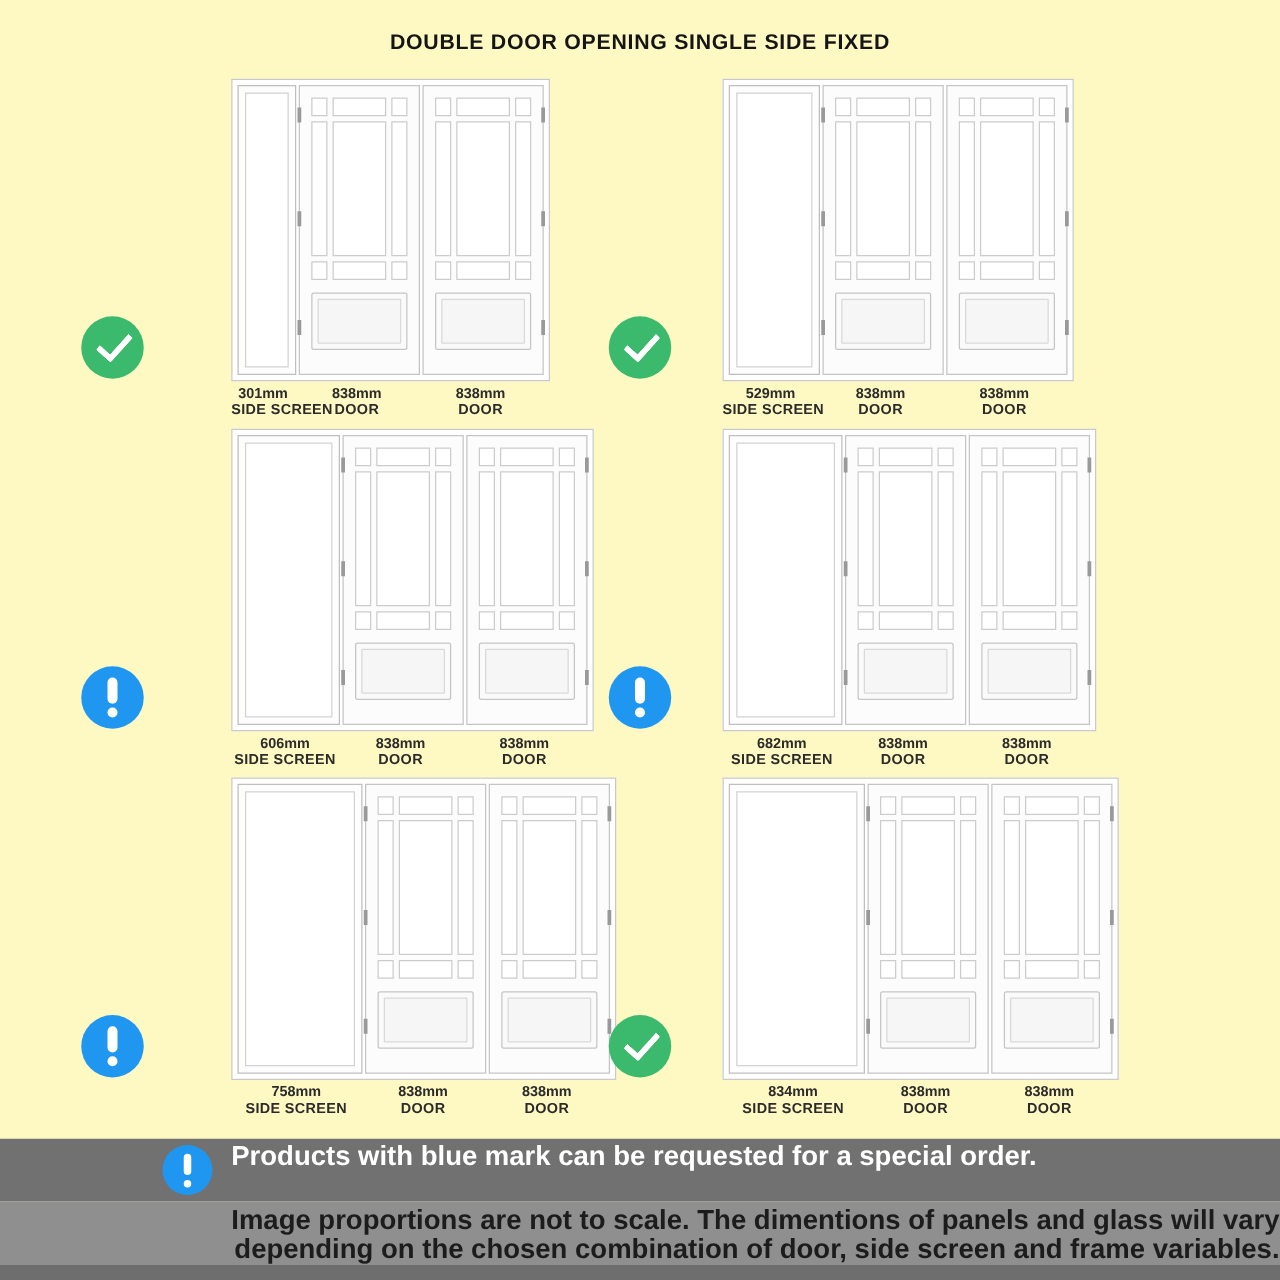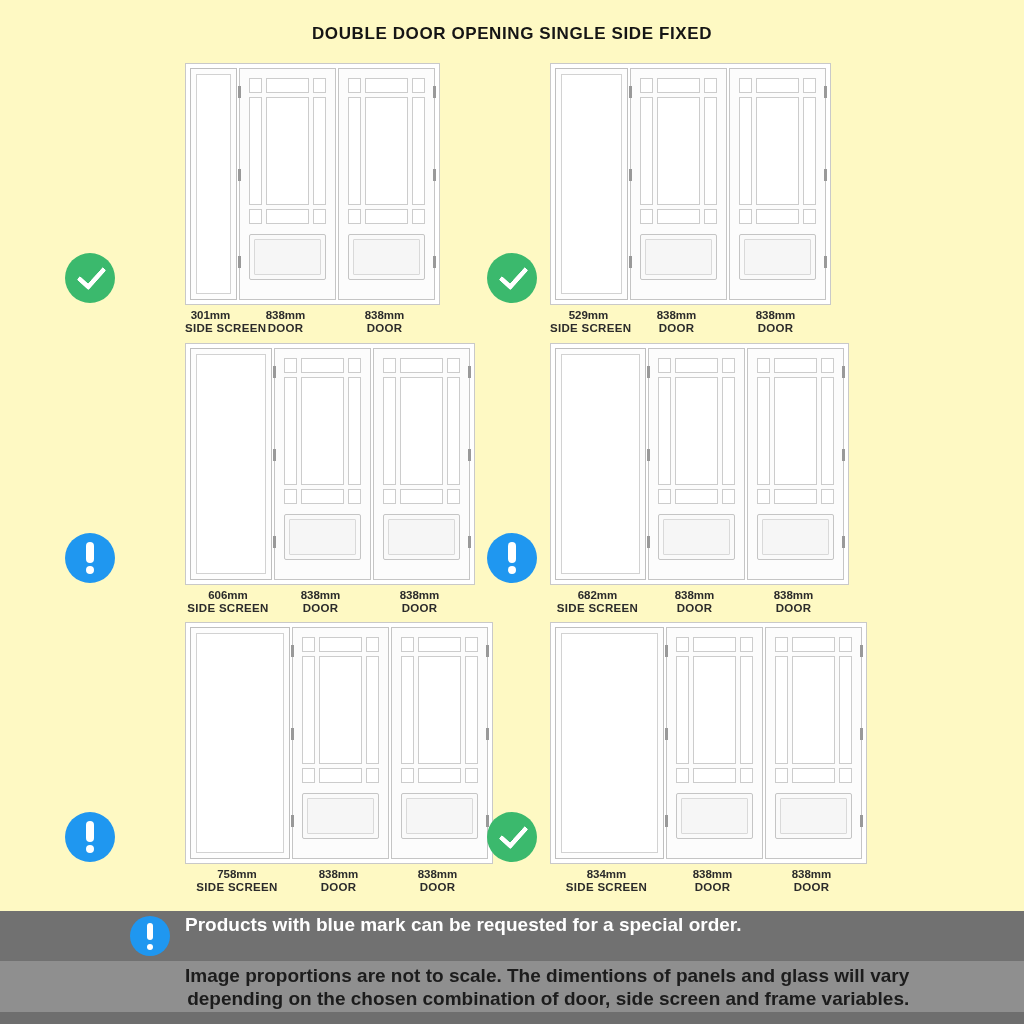--- a/index.html
+++ b/index.html
@@ -16,21 +16,21 @@
   .badge.check{background:#3bb96d;}
   .badge.special{background:#1f97f0;}
   .badge.check::after{content:"";position:absolute;left:13px;top:14px;width:22px;height:11px;
          border-left:5px solid #fff;border-bottom:5px solid #fff;border-radius:2px;
          transform:rotate(-48deg);}
   .badge.special::before{content:"";position:absolute;left:21px;top:9px;width:8px;height:21px;
          background:#fff;border-radius:4px;}
   .badge.special::after{content:"";position:absolute;left:21px;bottom:9px;width:8px;height:8px;
          background:#fff;border-radius:50%;}
   .wrap{position:absolute;top:0;}
-  .w-l{left:185px}.w-r{left:550px}
+  .w-l{left:185px}.w-r{left:578px}
   
   .unit{display:flex;height:242px;border:1.5px solid #c9c9c9;background:#fff;
         padding:4px;box-sizing:border-box;align-items:stretch;}
   .sidescreen{border:1px solid #bfbfbf;padding:5px;box-sizing:border-box;margin-right:2px;
         background:#fdfdfd;flex:0 0 auto;}
   .ss-glass{display:block;width:100%;height:100%;border:1px solid #d2d2d2;background:#fff;box-sizing:border-box;}
   .ss35 .sidescreen{width:47px}.ss61 .sidescreen{width:73px}.ss70 .sidescreen{width:82px}
   .ss79 .sidescreen{width:91px}.ss88 .sidescreen{width:100px}.ss97 .sidescreen{width:109px}
   .doorset{display:flex;gap:2px;flex:0 0 auto;}
   .door{position:relative;width:97px;box-sizing:border-box;background:#fcfcfc;
@@ -53,21 +53,21 @@
        line-height:13px;white-space:nowrap;}
   .lab span{display:block;}
   .lab .nm{letter-spacing:0.3px;}
   .ss35 ~ .labels .lab.ss,{width:47px}
   .labels .door-lab{width:99px}
   .lw47{width:51px}.lw73{width:77px}.lw82{width:86px}.lw91{width:95px}.lw100{width:104px}.lw109{width:113px}
   
   .bar1{position:absolute;left:0;top:911px;width:1024px;height:50px;background:#717171;}
   .bar2{position:absolute;left:0;top:961px;width:1024px;height:51px;background:#8f8f8f;text-align:right;}
   .strip{position:absolute;left:0;top:1012px;width:1024px;height:12px;background:#6e6e6e;}
-  .bar-text{position:absolute;left:185px;top:2px;font-size:19px;font-weight:bold;line-height:23px;}
+  .bar-text{position:absolute;left:185px;top:2px;font-size:22px;font-weight:bold;line-height:23px;}
   .bar1 .bar-text{color:#ffffff;}
   .bar2 .bar-text{color:#1c1c1c;top:3px;}
   .info-badge{position:absolute;left:130px;top:5px;width:40px;height:40px;border-radius:50%;
        background:#1f97f0;}
   .info-badge::before{content:"";position:absolute;left:17px;top:7px;width:6px;height:17px;
        background:#fff;border-radius:3px;}
   .info-badge::after{content:"";position:absolute;left:17px;bottom:6px;width:6px;height:6px;
        background:#fff;border-radius:50%;}
 </style>
 </head>

